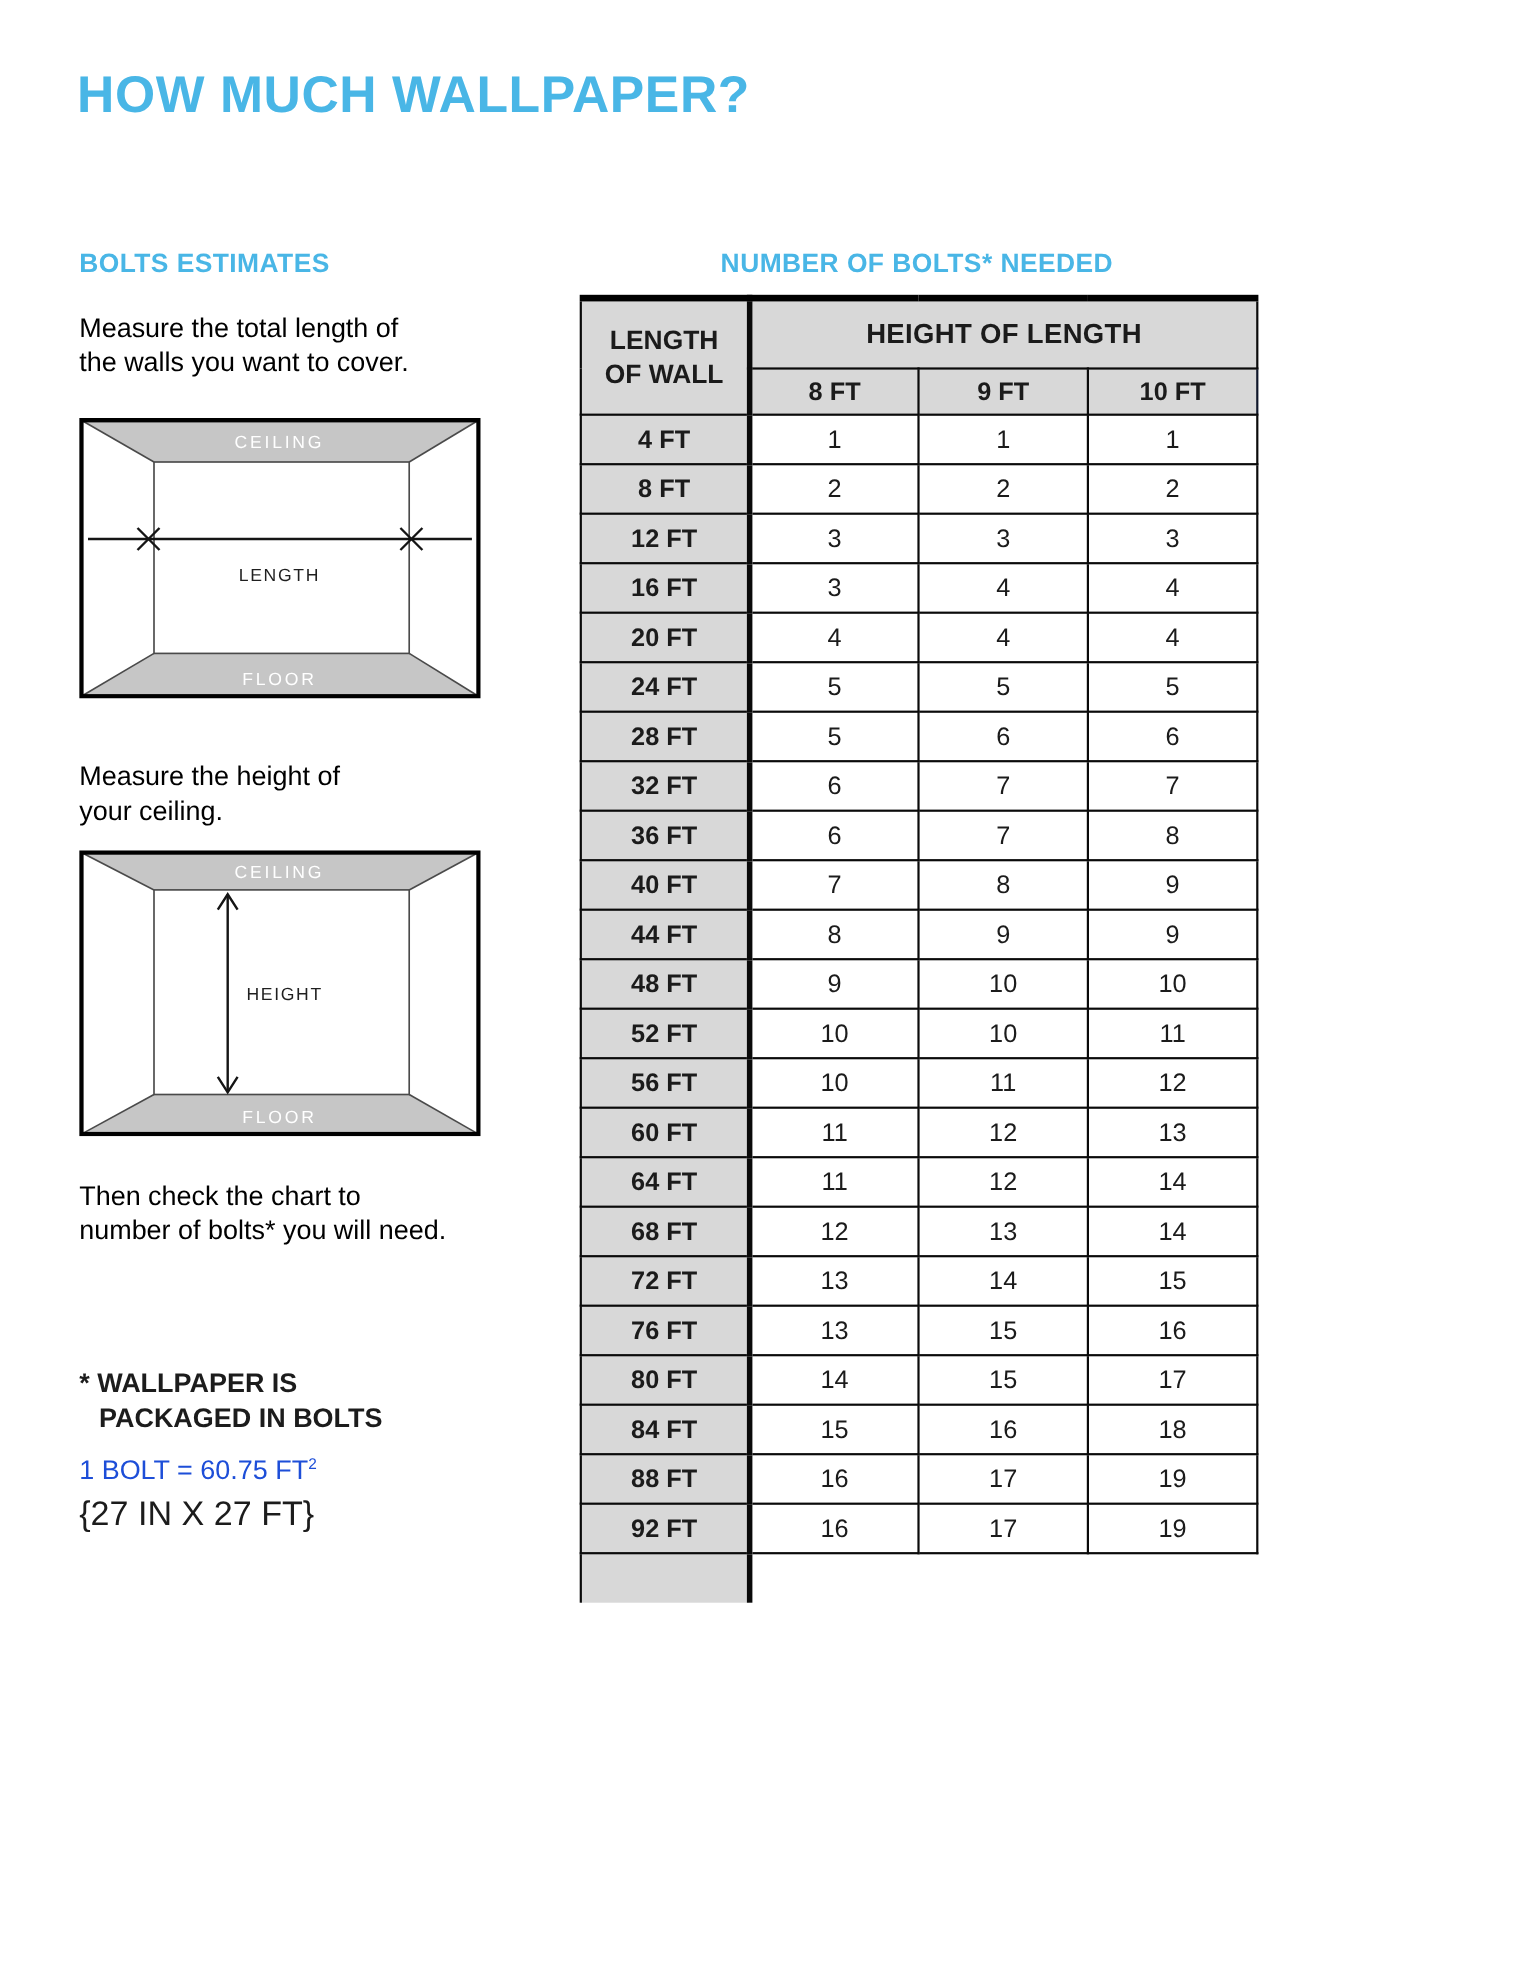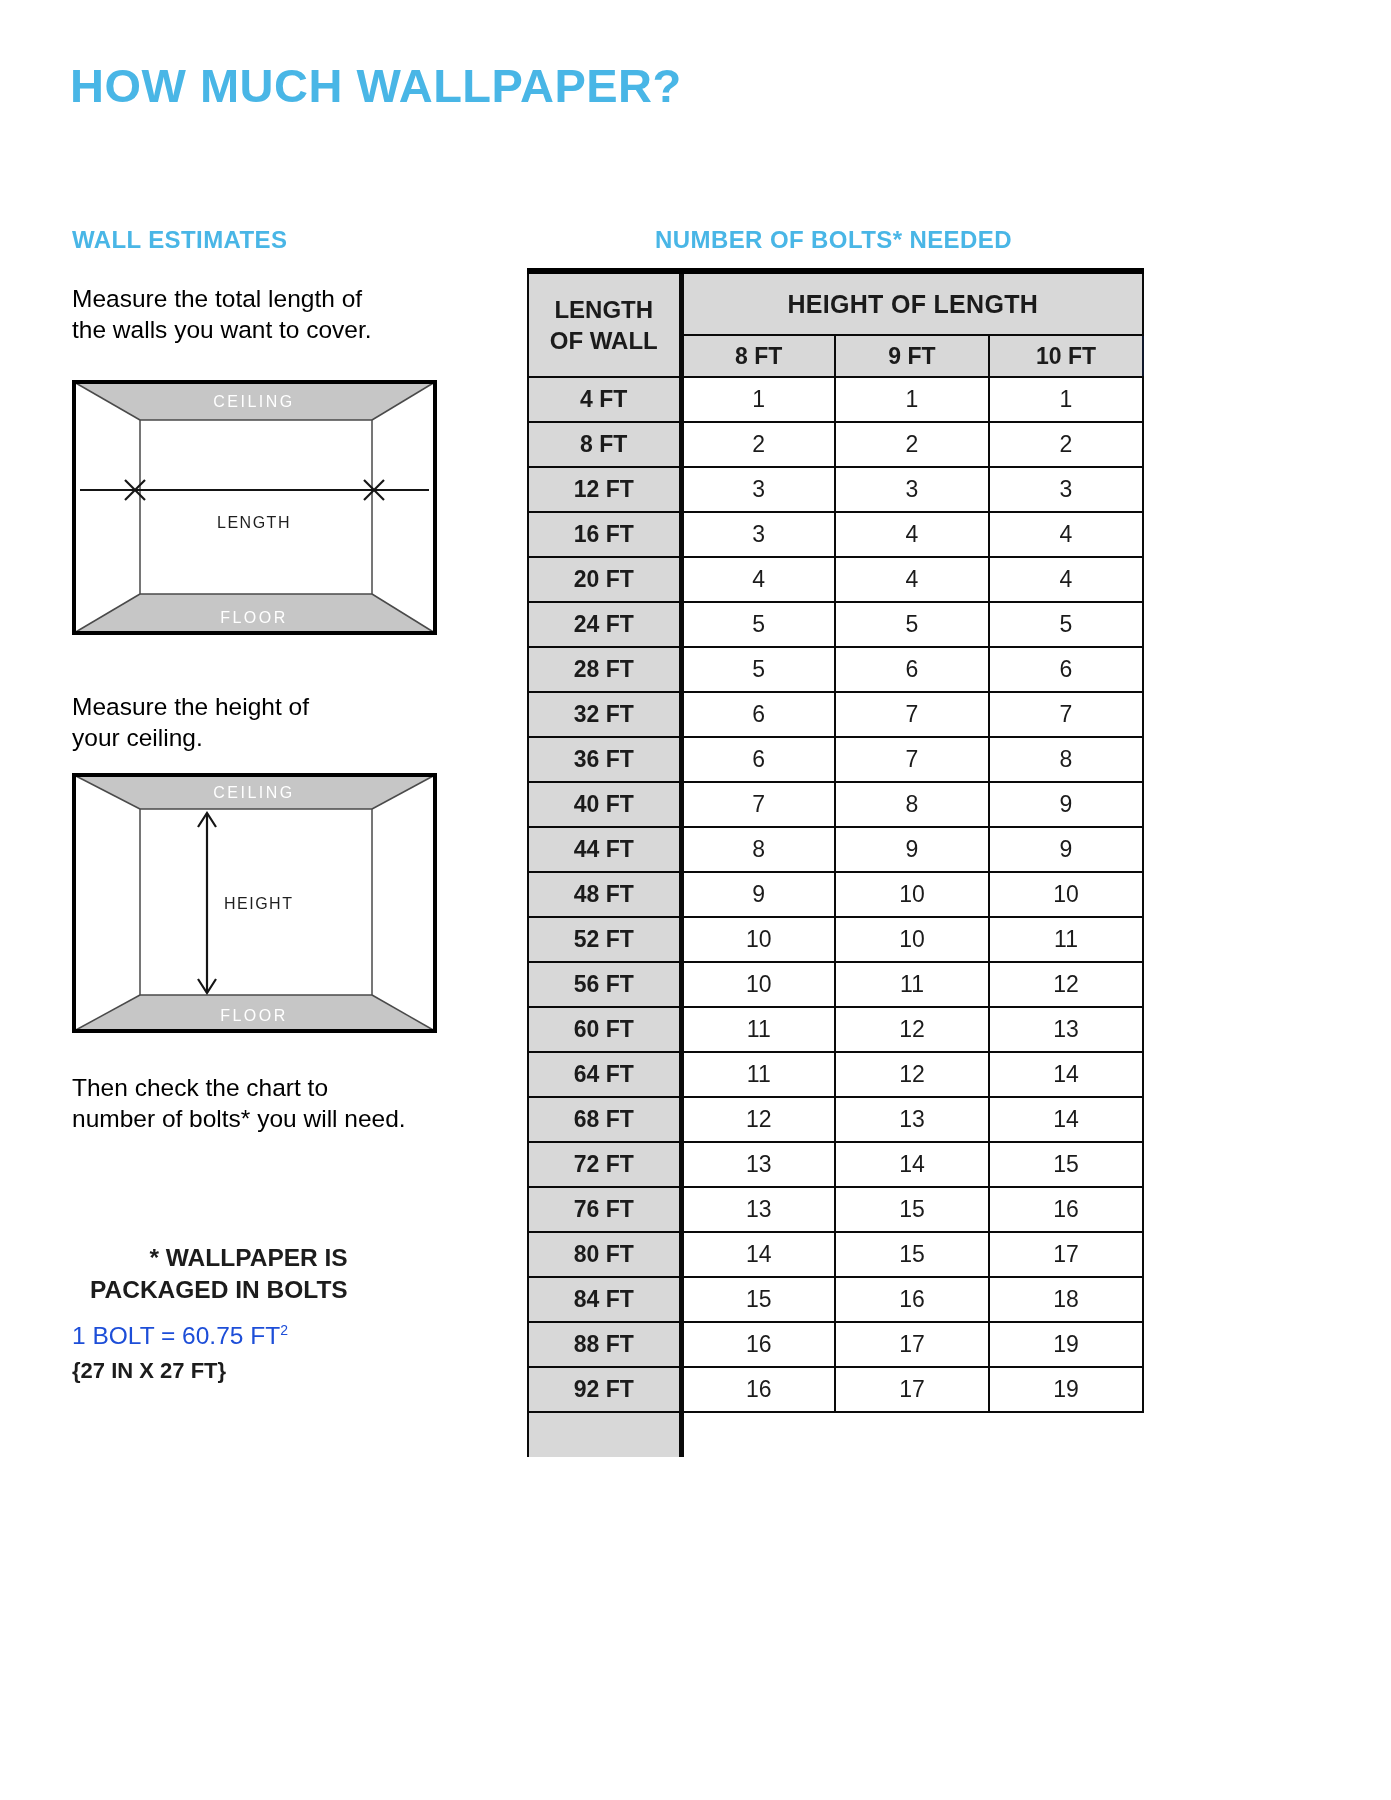--- a/index.html
+++ b/index.html
@@ -16,25 +16,25 @@
   }
   .section-heading {
     font-size:24px; font-weight:700; color:var(--accent,#49b6e6); letter-spacing:0.4px;
   }
   .room-heading { left:72px; top:226px; }
   .table-heading { left:527px; top:226px; width:613px; text-align:center; }
   .para { font-size:24.5px; line-height:31px; color:#000000; }
   .para-length { left:72px; top:283px; }
   .para-height { left:72px; top:678px;margin-top:13px; }
   .para-chart  { left:72px; top:1072px; }
-  .note { left:72px; top:1242px; font-size:24.5px; line-height:32px; font-weight:700; color:#1c1c1c;text-align:right; }
+  .note { left:72px; top:1242px; font-size:24.5px; line-height:32px; font-weight:700; color:#1c1c1c; }
   .note .indent { padding-left:18px; }
   .equation { left:72px; top:1322px; font-size:24.5px; font-weight:400; color:#1d4ed8; }
   .equation sup { font-size:14px; vertical-align:super; }
-  .dims { left:72px; top:1358px; font-size:22px; font-weight:700; color:#1c1c1c; }
+  .dims { left:72px; top:1358px; font-size:31px; font-weight:400; color:#1c1c1c; }
 
   .diagram1 { left:72px; top:380px; }
   .diagram2 { left:72px; top:773px; }
   .dg-band-label {
     fill:#ffffff; font-size:16px; letter-spacing:2.5px; text-anchor:middle;
     font-family:"Liberation Sans", sans-serif;
   }
   .dg-label {
     fill:#1f1f1f; font-size:16px; letter-spacing:1.5px; text-anchor:middle;
     font-family:"Liberation Sans", sans-serif;
@@ -68,21 +68,21 @@
   .bolts-table .stub { height:20px; border-bottom:none; }
   .bolts-table .stub-empty { border:none; background:transparent; }
 </style>
 </head>
 <body>
 
 <div class="page">
 
   <h1 class="abs title">HOW MUCH WALLPAPER?</h1>
 
-  <h2 class="abs section-heading room-heading">WALL ESTIMATES</h2>
+  <h2 class="abs section-heading room-heading">BOLTS ESTIMATES</h2>
 
   <div class="abs para para-length">
     <div>Measure the total length of</div>
     <div>the walls you want to cover.</div>
   </div>
 
   <svg class="abs diagram1" width="365" height="255" viewBox="0 0 365 255">
     <rect x="2" y="2" width="361" height="251" fill="#ffffff"></rect>
     <polygon class="band" points="2,2 363,2 300,40 68,40"></polygon>
     <polygon class="band" points="2,253 363,253 300,214 68,214"></polygon>

